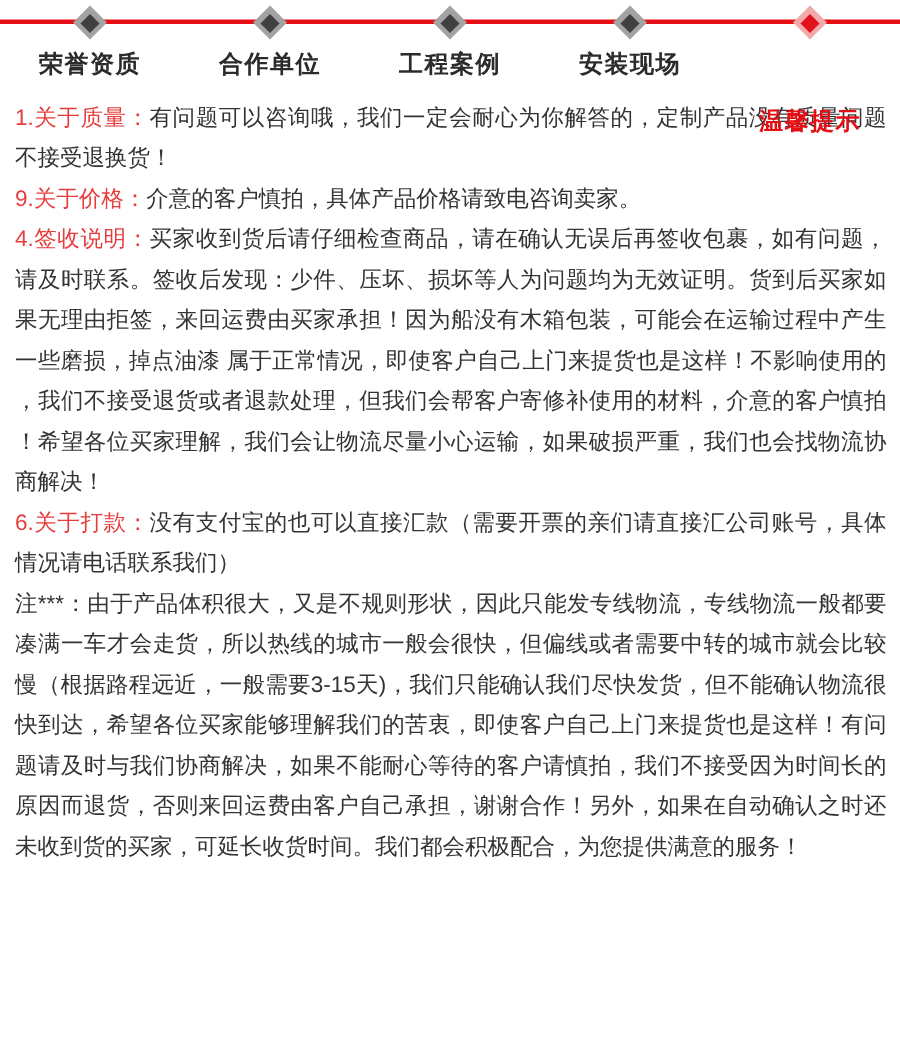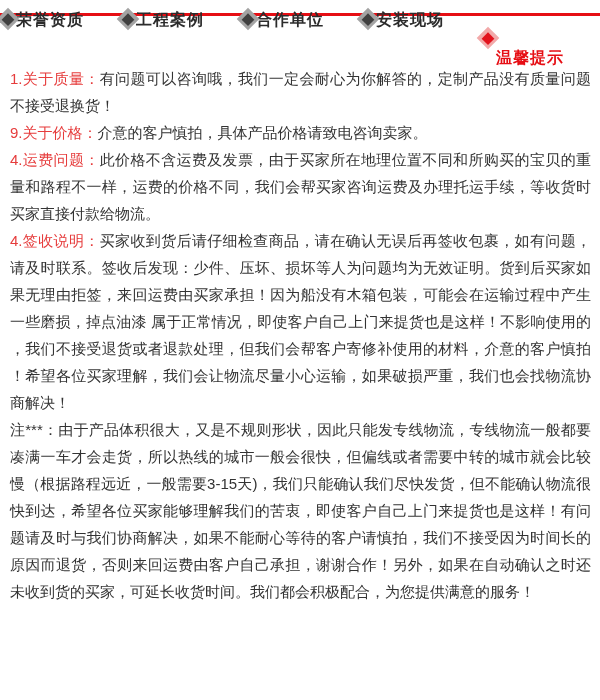--- a/index.html
+++ b/index.html
@@ -23,21 +23,21 @@
   .tabbar{position:relative;height:54px;width:100%;}
   .tabline{
     position:absolute;left:0;right:0;top:13px;height:3px;
     background:var(--accent-red);z-index:1;
   }
   .tabs{
     position:relative;z-index:2;display:flex;
     justify-content:space-around;align-items:flex-start;height:100%;
   }
   .tab{
-    display:flex;flex-direction:row;align-items:center;
+    display:flex;flex-direction:column;align-items:center;
     cursor:pointer;width:120px;
   }
   .diamond{
     width:16px;height:16px;margin-top:7px;
     background:var(--diamond-gray-outer);
     transform:rotate(45deg);
     display:flex;align-items:center;justify-content:center;
   }
   .diamond-inner{
     width:9px;height:9px;
@@ -76,28 +76,28 @@
         <div class="diamond">
             <div class="diamond-inner"></div>
           </div>
         <div class="tab-label">荣誉资质</div>
       </div>
 
       <div class="tab">
         <div class="diamond">
             <div class="diamond-inner"></div>
           </div>
-        <div class="tab-label">工程案例</div>
+        <div class="tab-label">合作单位</div>
       </div>
 
       <div class="tab">
         <div class="diamond">
             <div class="diamond-inner"></div>
           </div>
-        <div class="tab-label">合作单位</div>
+        <div class="tab-label">工程案例</div>
       </div>
 
       <div class="tab">
         <div class="diamond">
             <div class="diamond-inner"></div>
           </div>
         <div class="tab-label">安装现场</div>
       </div>
 
       <div class="tab active">
@@ -114,28 +114,28 @@
 
     <p class="notice">
       <span class="nlabel">1.关于质量：</span><span class="ntext">有问题可以咨询哦，我们一定会耐心为你解答的，定制产品没有质量问题不接受退换货！</span>
     </p>
 
     <p class="notice">
       <span class="nlabel">9.关于价格：</span><span class="ntext">介意的客户慎拍，具体产品价格请致电咨询卖家。</span>
     </p>
 
 
-    <p class="notice">
-      <span class="nlabel">4.运费问题：</span><span class="ntext">此价格不含运费及发票，由于买家所在地理位置不同和所购买的宝贝的重量和路程不一样，运费的价格不同，我们会帮买家咨询运费及办理托运手续，等收货时买家直接付款给物流。</span>
-    </p>
 
     <p class="notice">
       <span class="nlabel">4.签收说明：</span><span class="ntext">买家收到货后请仔细检查商品，请在确认无误后再签收包裹，如有问题，请及时联系。签收后发现：少件、压坏、损坏等人为问题均为无效证明。货到后买家如果无理由拒签，来回运费由买家承担！因为船没有木箱包装，可能会在运输过程中产生一些磨损，掉点油漆 属于正常情况，即使客户自己上门来提货也是这样！不影响使用的，我们不接受退货或者退款处理，但我们会帮客户寄修补使用的材料，介意的客户慎拍！希望各位买家理解，我们会让物流尽量小心运输，如果破损严重，我们也会找物流协商解决！</span>
     </p>
 
+    <p class="notice">
+      <span class="nlabel">6.关于打款：</span><span class="ntext">没有支付宝的也可以直接汇款（需要开票的亲们请直接汇公司账号，具体情况请电话联系我们）</span>
+    </p>
 
     <p class="notice note">
       <span class="nlabel">注***：</span><span class="ntext">由于产品体积很大，又是不规则形状，因此只能发专线物流，专线物流一般都要凑满一车才会走货，所以热线的城市一般会很快，但偏线或者需要中转的城市就会比较慢（根据路程远近，一般需要3-15天)，我们只能确认我们尽快发货，但不能确认物流很快到达，希望各位买家能够理解我们的苦衷，即使客户自己上门来提货也是这样！有问题请及时与我们协商解决，如果不能耐心等待的客户请慎拍，我们不接受因为时间长的原因而退货，否则来回运费由客户自己承担，谢谢合作！另外，如果在自动确认之时还未收到货的买家，可延长收货时间。我们都会积极配合，为您提供满意的服务！</span>
     </p>
 
   </div>
 
 </div>
 
 </body></html>

